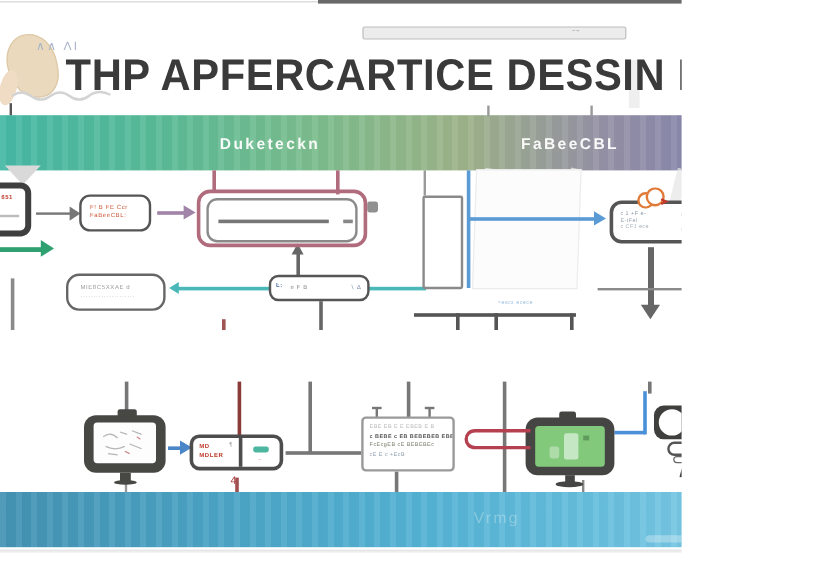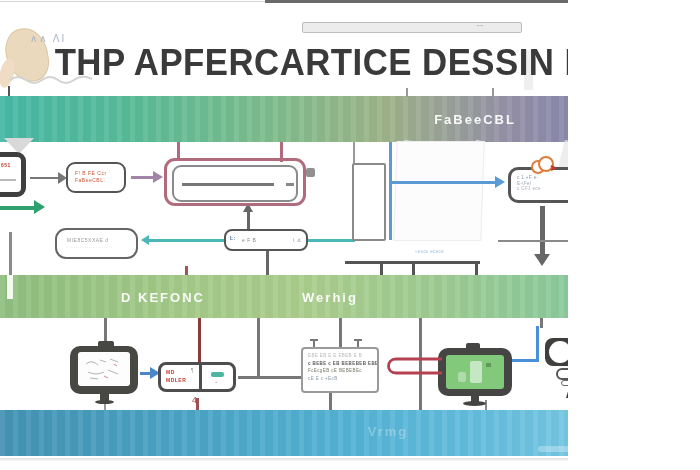--- a/index.html
+++ b/index.html
@@ -53,20 +53,21 @@
 
   <div class="title">THP APFERCARTICE DESSIN PCFEROICESSS</div>
 
   <div class="abs" style="left:8px;top:86px;width:2px;height:10px;background:#555;z-index:2;"></div>
   <div class="abs" style="left:406px;top:88px;width:1.5px;height:9px;background:#999;z-index:2;"></div>
   <div class="abs" style="left:492px;top:88px;width:1.5px;height:9px;background:#999;z-index:2;"></div>
   <div class="abs" style="left:684px;top:88px;width:1.5px;height:9px;background:#999;z-index:2;"></div>
 
   <div class="band" style="top:96px;height:46px;background:linear-gradient(90deg,#46b8a6 0%,#58bb98 18%,#7dbd8d 38%,#9eb389 55%,#9591a6 72%,#7478b6 100%);">
     <div class="streaks"></div>
+    <span class="bandlabel" style="left:155px;width:140px;top:16px;">Duketeckn</span>
     <span class="bandlabel" style="left:405px;width:140px;top:16px;">FaBeeCBL</span>
   </div>
   <div class="abs" style="left:568px;top:96px;width:3px;height:12px;background:#fff;opacity:.85;z-index:2;"></div>
 
   <div class="beam" style="left:400px;top:140px;width:8px;height:52px;transform:rotate(10deg);"></div>
   <div class="beam" style="left:470px;top:140px;width:9px;height:56px;transform:rotate(12deg);"></div>
   <div class="beam" style="left:558px;top:140px;width:9px;height:56px;transform:rotate(14deg);"></div>
 
   <div class="abs" style="left:395px;top:141px;width:86px;height:98px;background:#fcfcfc;border:1px solid #ececec;transform:skewX(-2deg);z-index:1;"></div>
 
@@ -162,25 +163,20 @@
     <path d="M24,4 l3,3" stroke="#c0392b" stroke-width="1.5"></path>
   </svg>
 
   <span class="abs microtiny" style="left:415px;top:249px;color:#7aa8d0;opacity:.75;">≈escε ecece</span>
   <div class="hl" style="left:345px;top:261px;width:135px;height:2.5px;background:#555;"></div>
   <div class="vl" style="left:380px;top:261px;width:2.5px;height:14px;background:#555;"></div>
   <div class="vl" style="left:412px;top:261px;width:2.5px;height:14px;background:#555;"></div>
   <div class="vl" style="left:475px;top:261px;width:2.5px;height:14px;background:#555;"></div>
   <div class="vl" style="left:185px;top:266px;width:2.5px;height:9px;background:#a05555;"></div>
 
-  <div class="band" style="top:275px;height:43px;background:linear-gradient(90deg,#8fbf80 0%,#a3c987 25%,#aacd8d 45%,#9ccb93 65%,#86c99e 85%,#7cc8a6 100%);">
-    <div class="streaks"></div>
-    <span class="bandlabel" style="left:93px;width:140px;top:15px;">D KEFONC</span>
-    <span class="bandlabel" style="left:260px;width:140px;top:15px;">Werhig</span>
-  </div>
   <div class="abs" style="left:7px;top:275px;width:6px;height:24px;background:#fff;opacity:.9;z-index:2;"></div>
 
   <div class="vl" style="left:104px;top:318px;width:2.5px;height:30px;background:#777;"></div>
   <div class="vl" style="left:198px;top:318px;width:3px;height:46px;background:#8b3a3a;"></div>
   <div class="vl" style="left:257px;top:318px;width:2.5px;height:60px;background:#777;"></div>
   <div class="vl" style="left:339px;top:318px;width:2.5px;height:30px;background:#777;"></div>
   <div class="vl" style="left:419px;top:318px;width:2.5px;height:92px;background:#777;"></div>
   <div class="vl" style="left:540px;top:318px;width:2.5px;height:10px;background:#777;"></div>
   <div class="vl" style="left:574px;top:318px;width:2.5px;height:20px;background:#777;"></div>
   <div class="vl" style="left:693px;top:318px;width:2.5px;height:36px;background:#777;"></div>
@@ -255,19 +251,19 @@
   <div class="abs" style="left:660px;top:352px;width:42px;height:32px;background:#e9e9e9;border:2px solid #bbb;border-radius:6px;box-sizing:border-box;z-index:3;">
     <span class="microtiny" style="position:absolute;left:12px;top:10px;color:#999;">+EE</span>
   </div>
 
   <div class="vl" style="left:104px;top:398px;width:2px;height:12px;background:#999;"></div>
   <div class="vl" style="left:196px;top:398px;width:2.5px;height:12px;background:#a05050;"></div>
   <div class="vl" style="left:485px;top:400px;width:2px;height:10px;background:#888;"></div>
 
   <div class="band" style="top:410px;height:46px;background:linear-gradient(90deg,#4493b4 0%,#4aa3c4 25%,#54b2d4 50%,#65bedd 70%,#7fcbe6 88%,#93d6ec 100%);">
     <div class="streaks"></div>
-    <span class="bandlabel" style="left:318px;width:140px;top:14px;opacity:.3;font-weight:bold;">Vrmg</span>
+    <span class="bandlabel" style="left:344px;width:140px;top:14px;opacity:.3;font-weight:normal;">Vrmg</span>
     <div class="abs" style="left:538px;top:36px;width:42px;height:6px;background:rgba(255,255,255,.3);border-radius:3px;"></div>
   </div>
 
   <div class="abs" style="left:0;top:458px;width:700px;height:3px;background:linear-gradient(#dedede,#f7f7f7);opacity:.9;"></div>
 
 </div>
 
 </body></html>

